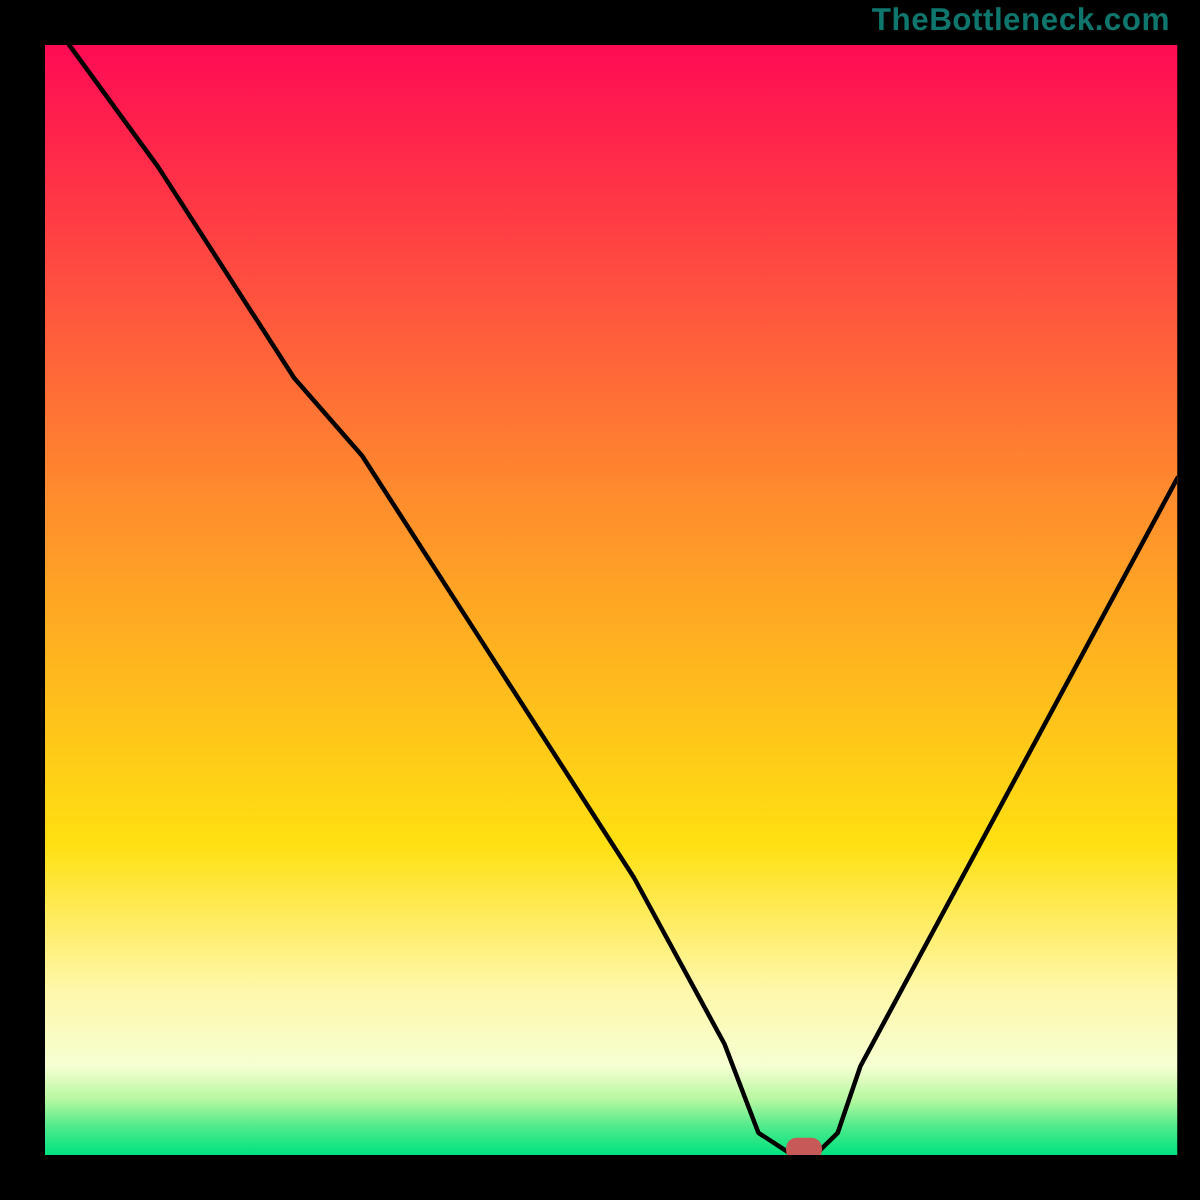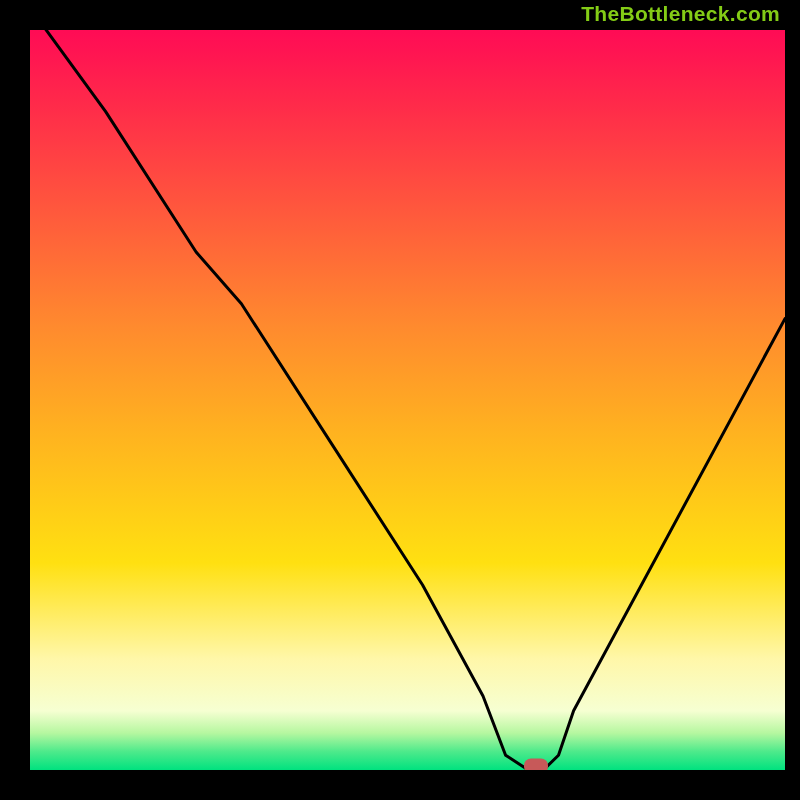--- a/index.html
+++ b/index.html
@@ -13,21 +13,21 @@
   .container {
     position: relative;
     width: 800px;
     height: 800px;
     background: #000;
   }
   .watermark {
     position: absolute;
     top: 2px;
     right: 20px;
-    color: #84cc16;
+    color: #0f766e;
     font-family: Arial, Helvetica, sans-serif;
     font-size: 21px;
     font-weight: bold;
     letter-spacing: 0.3px;
     z-index: 10;
   }
   .plot-area {
     position: absolute;
     left: 30px;
     top: 30px;

